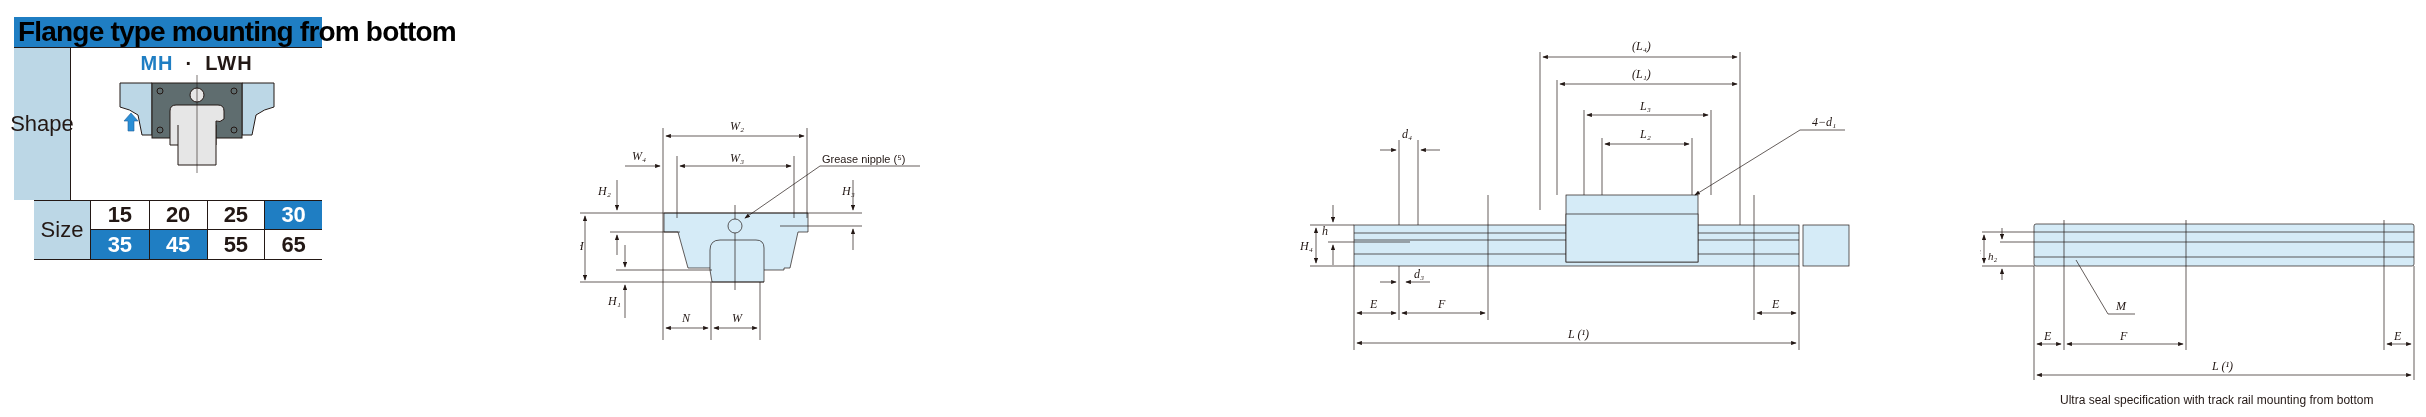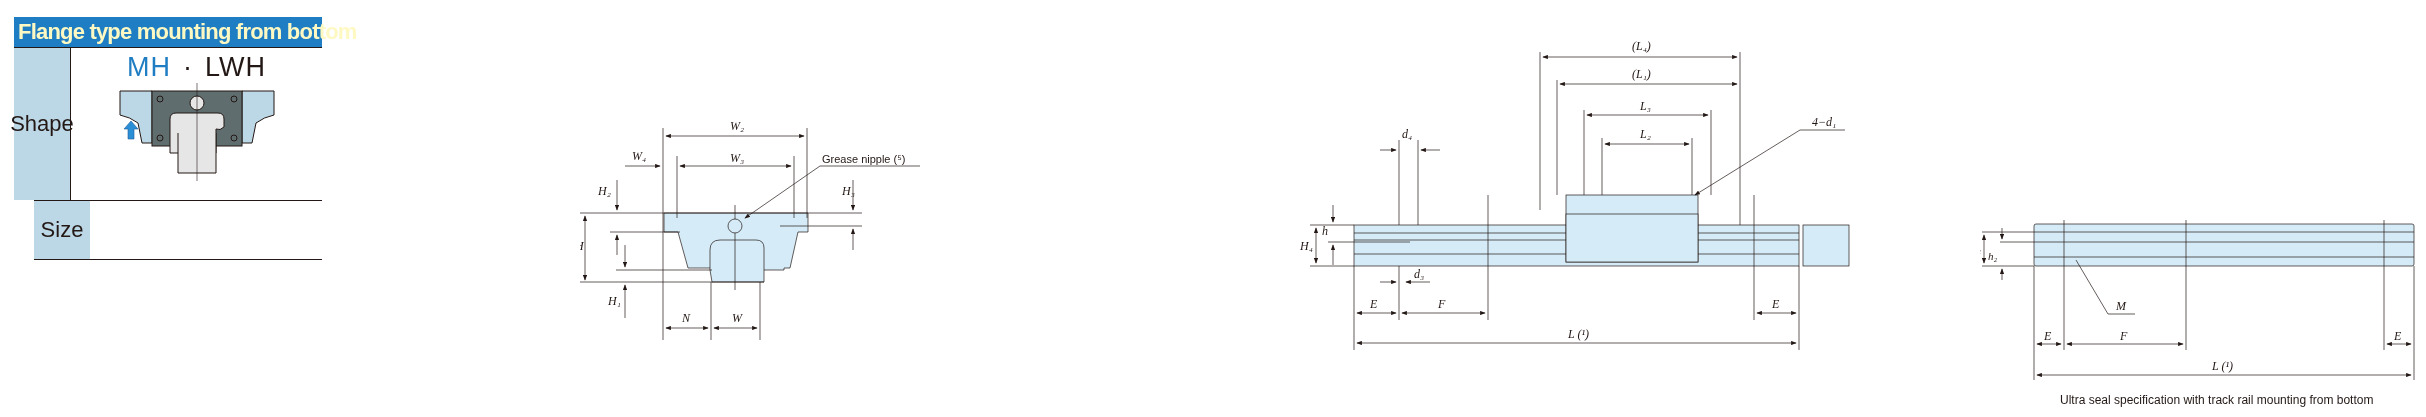--- a/index.html
+++ b/index.html
@@ -1,23 +1,23 @@
 <!DOCTYPE html>
 <html><head>
 <meta charset="utf-8">
 <style>
   html, body { margin:0; padding:0; background:#ffffff; }
   body { width:2426px; height:417px; position:relative; overflow:hidden; font-family:"Liberation Sans", sans-serif; color:#231815; }
   .spec-table { position:absolute; left:14px; top:17px; width:308px; border-collapse:collapse; }
-  .hdr { background:#1f7ec3; color:#fef9c3; font-weight:bold; font-size:22px; height:30px; line-height:30px; padding-left:4px; letter-spacing:-0.8px; white-space:nowrap; }
+  .hdr { background:#1f7ec3; color:#000000; font-weight:bold; font-size:28px; height:30px; line-height:30px; padding-left:4px; letter-spacing:-0.8px; white-space:nowrap; }
   .row { display:flex; }
   .label-cell { background:#bcd7e6; width:56px; display:flex; align-items:center; justify-content:center; font-size:22px; }
   .shape-row { height:152px; border-top:1px solid #231815; }
   .shape-body { flex:1; display:flex; flex-direction:column; align-items:center; border-left:1px solid #231815; }
-  .model { margin-top:4px; font-size:27px; font-weight:normal; letter-spacing:1px; }
+  .model { margin-top:4px; font-size:20px; font-weight:bold; letter-spacing:1px; }
   .model .mh { color:#1f7ec3; }
   .model .dot { margin:0 12px; }
   .size-row { border-top:1px solid #231815; border-bottom:1px solid #231815; height:58px;margin-left:20px; }
   .size-grid { flex:1; display:grid; grid-template-columns:repeat(4,1fr); grid-template-rows:1fr 1fr; border-left:1px solid #231815; }
   .size-cell { display:flex; align-items:center; justify-content:center; font-size:22px; font-weight:bold; border-left:1px solid #231815; }
   .size-cell:nth-child(4n+1){ border-left:none; }
   .size-cell.top { border-bottom:1px solid #231815; }
   .size-cell.on { background:#1f7ec3; color:#fff; }
   svg text { font-family:"Liberation Serif", serif; font-style:italic; fill:#231815; }
   svg .sans { font-family:"Liberation Sans", sans-serif; font-style:normal; }
@@ -45,20 +45,30 @@
         <circle cx="122" cy="16" r="3" fill="none" stroke="#231815"></circle>
         <circle cx="48" cy="55" r="3" fill="none" stroke="#231815"></circle>
         <circle cx="122" cy="55" r="3" fill="none" stroke="#231815"></circle>
         <line x1="85" y1="0" x2="85" y2="98" stroke="#231815" stroke-width="0.6"></line>
         <path d="M16,56 V46 H12 L19,38 L26,46 H22 V56 Z" fill="#2b8fd6" stroke="#1f5f9a" stroke-width="0.6"></path>
       </svg>
     </div>
   </div>
   <div class="row size-row">
     <div class="label-cell">Size</div>
+    <div class="size-grid">
+      <div class="size-cell top">15</div>
+      <div class="size-cell top">20</div>
+      <div class="size-cell top">25</div>
+      <div class="size-cell top on">30</div>
+      <div class="size-cell on">35</div>
+      <div class="size-cell on">45</div>
+      <div class="size-cell">55</div>
+      <div class="size-cell">65</div>
+    </div>
   </div>
 </div>
 
 <svg style="position:absolute;left:580px;top:100px" width="360" height="240" viewBox="0 0 360 240">
   <defs>
     <marker id="ar" markerWidth="8" markerHeight="6" refX="7" refY="3" orient="auto-start-reverse">
         <path d="M0,0 L8,3 L0,6 Z" fill="#231815"></path>
       </marker>
   </defs>
   <g stroke="#231815" stroke-width="0.7" fill="none">

